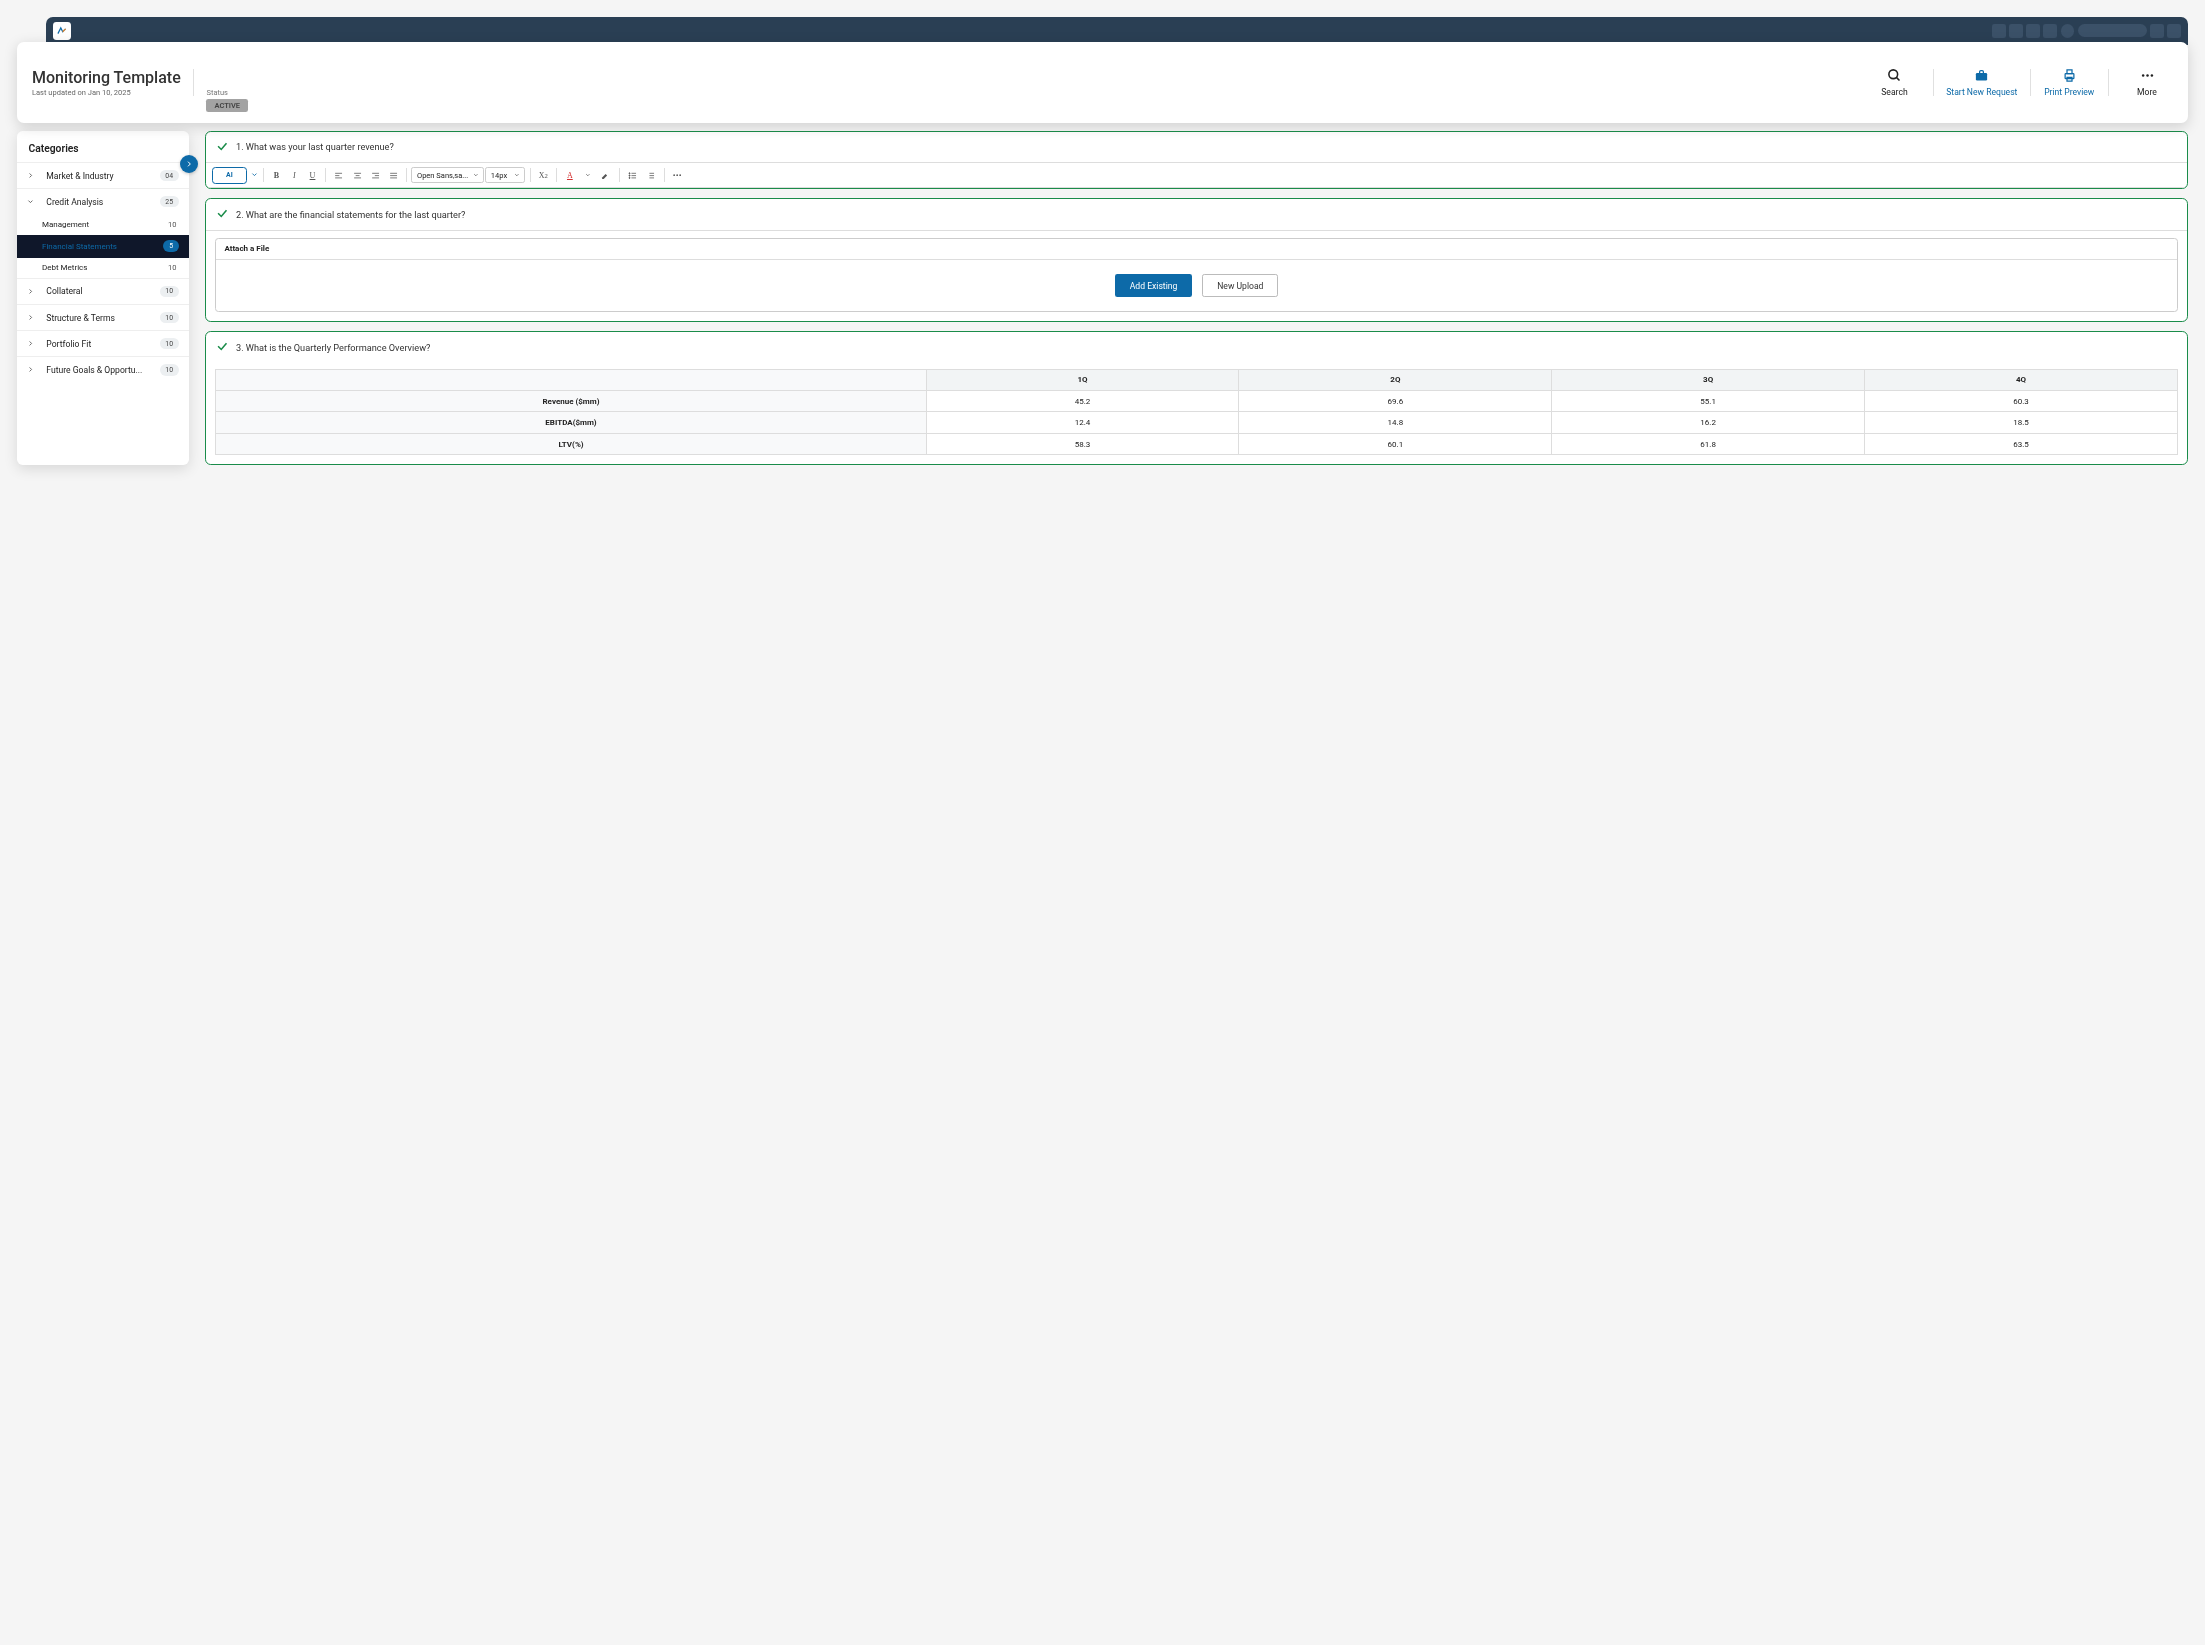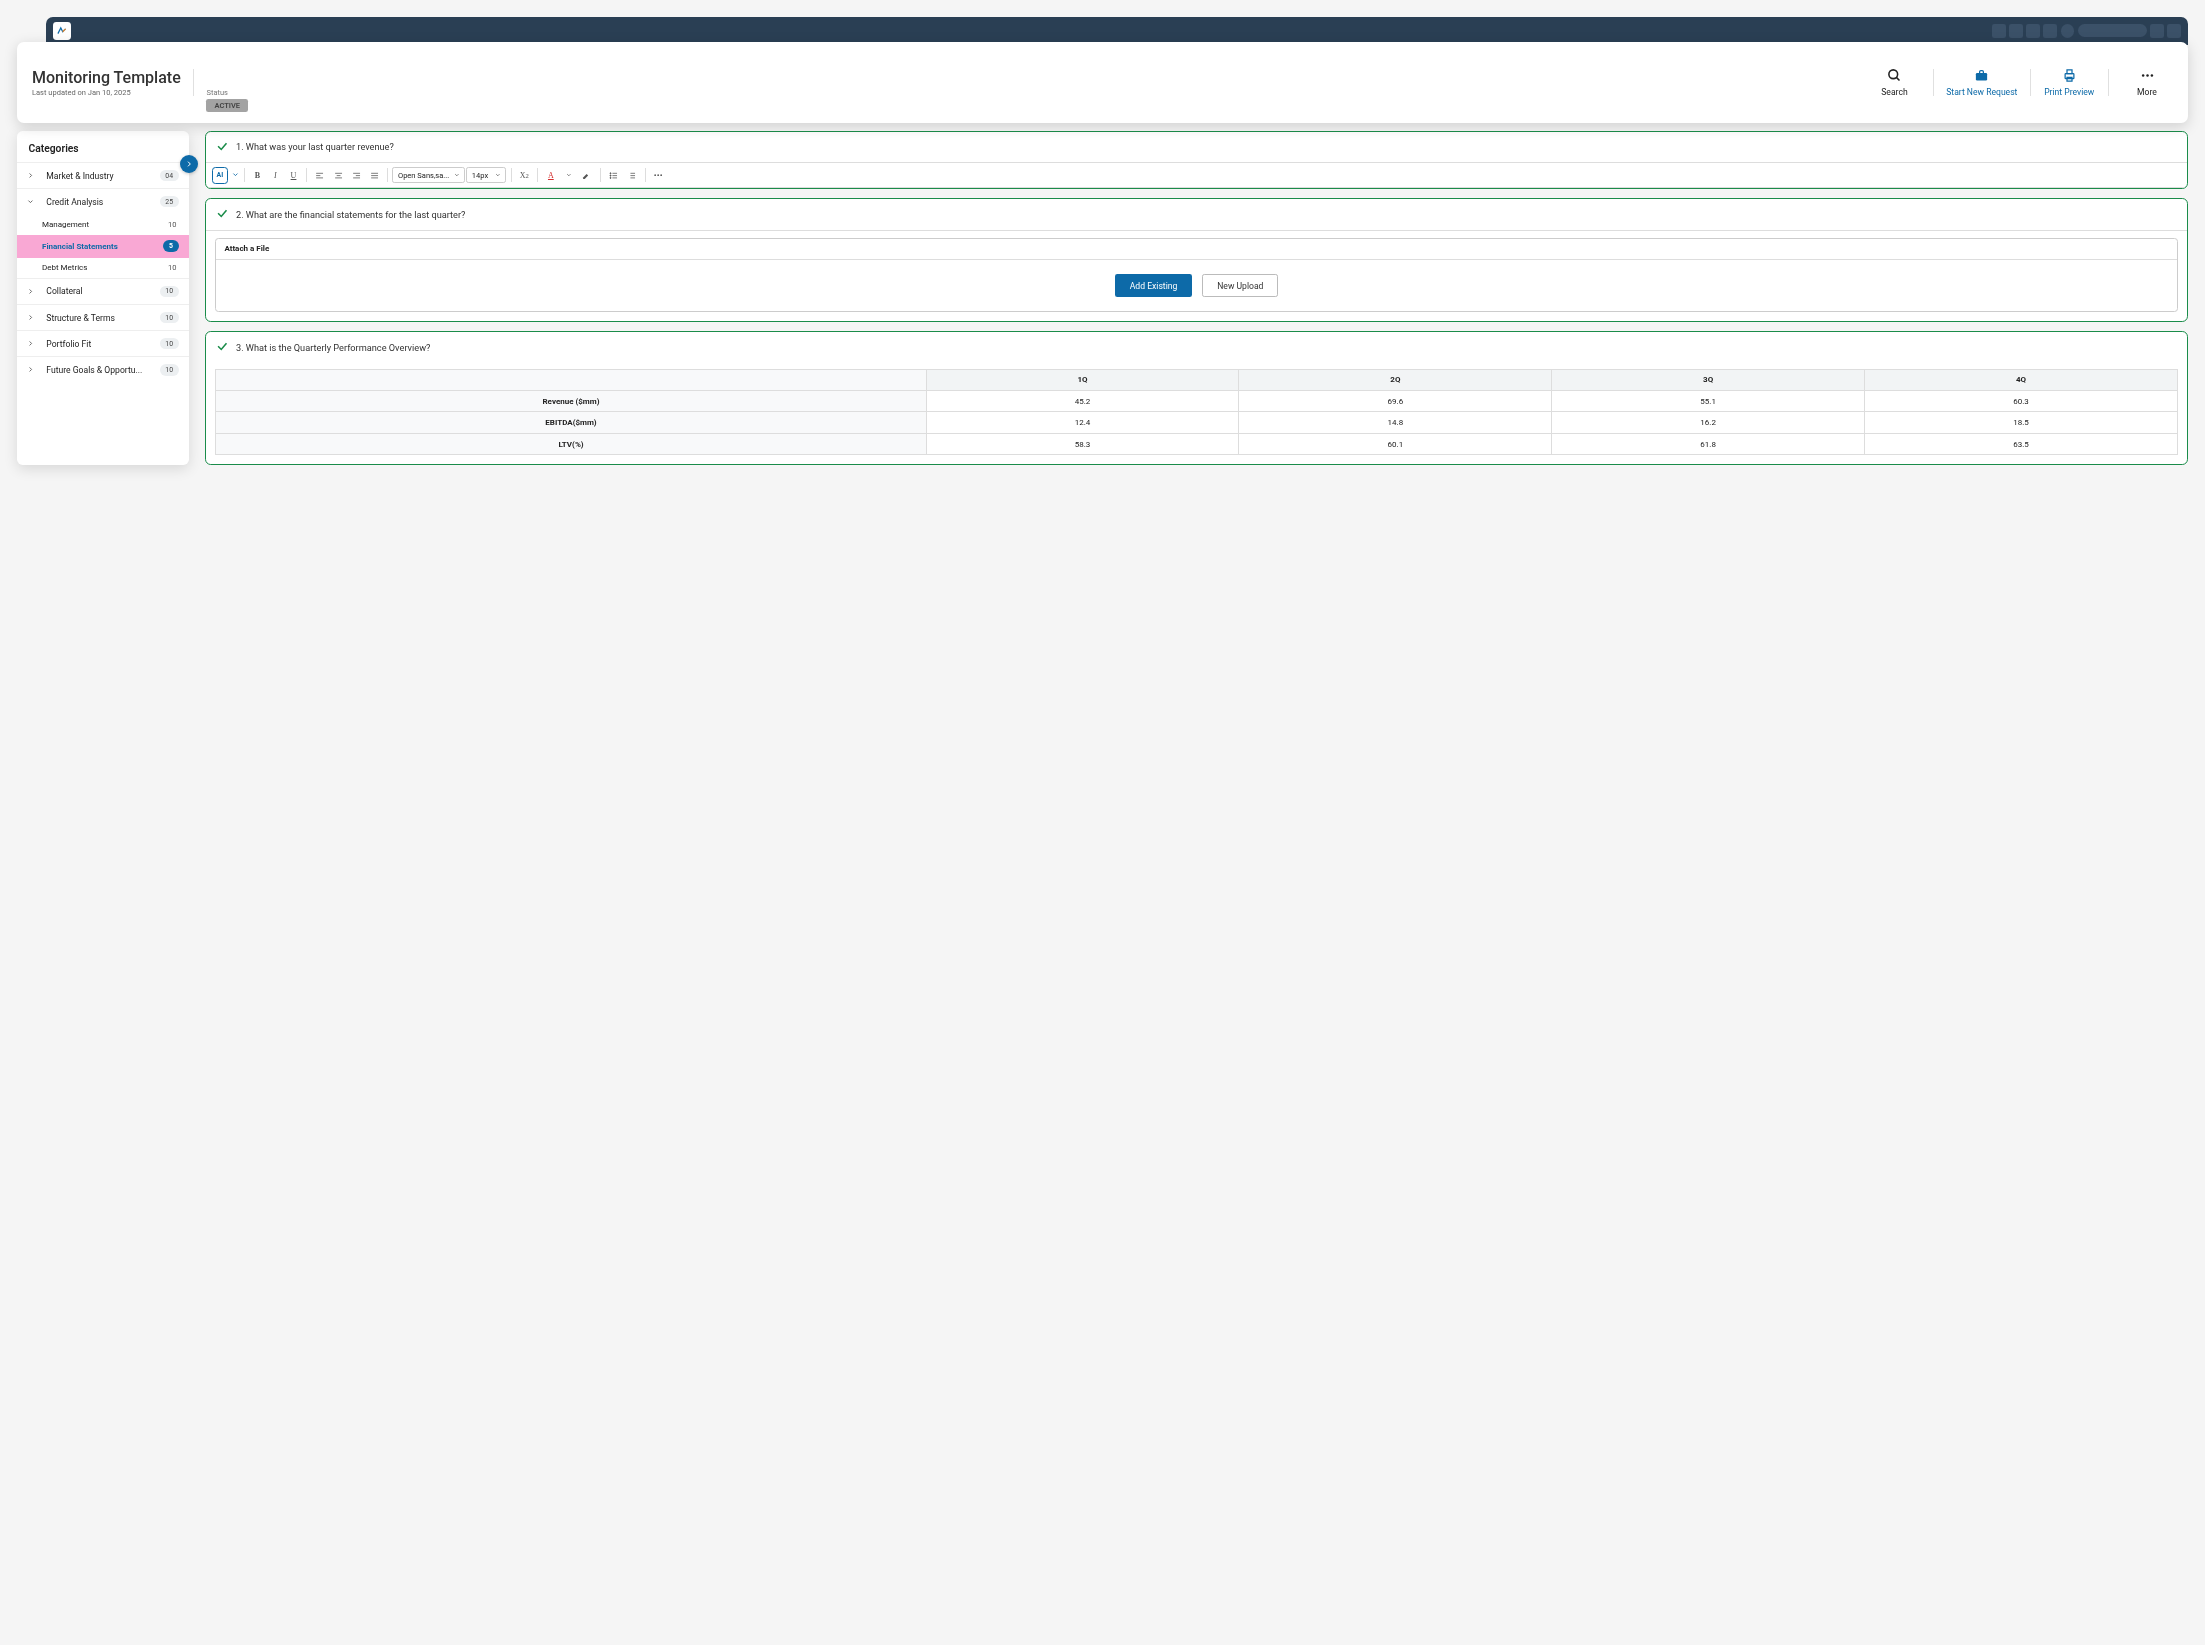--- a/index.html
+++ b/index.html
@@ -144,23 +144,23 @@
 }
 .sub-item {
   display: flex;
   align-items: center;
   padding: 5.7px 10.3px 5.7px 25px;
   cursor: pointer;
   gap: 5.7px;
 }
 .sub-item .sub-label { flex: 1; font-size: 8px; }
 .sub-item.active {
-  background: #f9a8d4;
+  background: #0f172a;
   color: #0d6aa8;
-  font-weight: 700;
+  font-weight: 400;
 }
 .sub-count { font-size: 7.5px; color: #555; padding-right: 2.3px; }
 .chev { width: 8px; display: inline-flex; }
 .chev svg { width: 6.9px; height: 6.9px; }
 
 .sidebar-collapse {
   position: absolute;
   top: 24px;
   right: -9.2px;
   width: 18.3px; height: 18.3px;
@@ -216,21 +216,21 @@
   font-size: 7.5px;
   min-width: 63px;
   display: flex;
   align-items: center;
   justify-content: space-between;
   gap: 4.6px;
   cursor: pointer;
 }
 .tb-select.font { min-width: 40px; }
 .ai-btn {
-  width: 16px; height: 17px;
+  width: 35px; height: 17px;
   border: 1.1px solid #0d6aa8;
   border-radius: 3.4px;
   color: #0d6aa8;
   display: flex; align-items: center; justify-content: center;
   font-weight: 700;
   font-size: 6.9px;
   cursor: pointer;
   margin-right: 3.4px;
 }
 .ai-wrap { display: flex; align-items: center; gap: 1.1px; color: #0d6aa8; }

